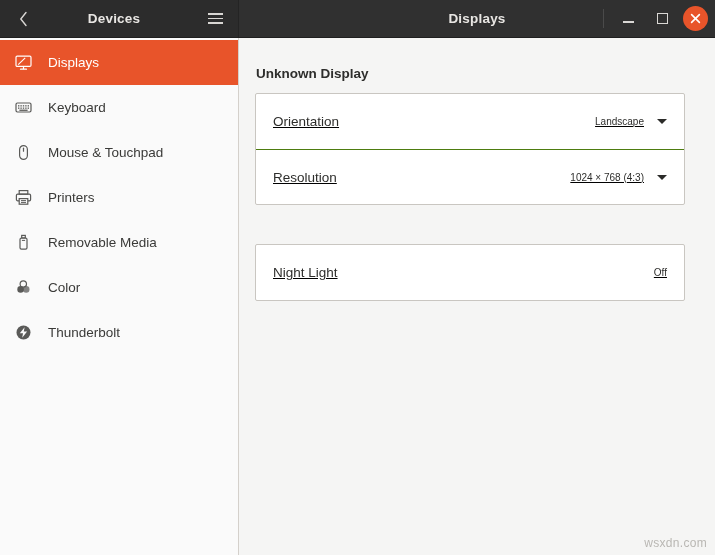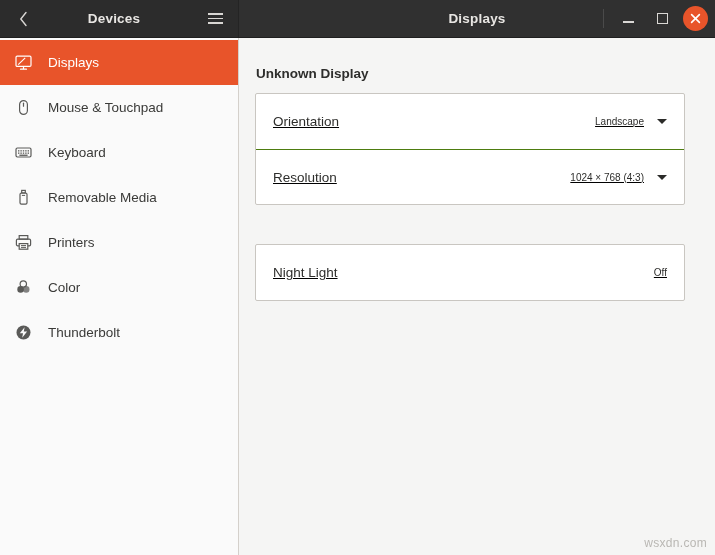--- a/index.html
+++ b/index.html
@@ -253,30 +253,20 @@
       <div class="side-item active">
         <span class="s-icon">
           <svg width="17" height="17" viewBox="0 0 17 17">
             <rect x="1" y="2.2" width="15" height="10.2" rx="1.2" fill="none" stroke="currentColor" stroke-width="1.2"></rect>
             <line x1="5.5" y1="15.2" x2="11.5" y2="15.2" stroke="currentColor" stroke-width="1.2" stroke-linecap="round"></line>
             <line x1="8.5" y1="12.4" x2="8.5" y2="15.2" stroke="currentColor" stroke-width="1.2"></line>
             <line x1="3.2" y1="10.6" x2="10.2" y2="3.8" stroke="currentColor" stroke-width="1.1"></line>
           </svg>
         </span>
         <span class="s-label">Displays</span>
-      </div>
-
-      <div class="side-item">
-        <span class="s-icon">
-          <svg width="17" height="17" viewBox="0 0 17 17">
-            <rect x="4.6" y="1.6" width="7.8" height="13.8" rx="3.9" fill="none" stroke="currentColor" stroke-width="1.2"></rect>
-            <line x1="8.5" y1="4.2" x2="8.5" y2="7.2" stroke="currentColor" stroke-width="1.2" stroke-linecap="round"></line>
-          </svg>
-        </span>
-        <span class="s-label">Mouse &amp; Touchpad</span>
       </div>
 
       <div class="side-item">
         <span class="s-icon">
           <svg width="17" height="17" viewBox="0 0 17 17">
             <rect x="1" y="4" width="15" height="9" rx="1.4" fill="none" stroke="currentColor" stroke-width="1.2"></rect>
             <g fill="currentColor">
               <rect x="3" y="6.2" width="1.4" height="1.3"></rect>
                 <rect x="5.4" y="6.2" width="1.4" height="1.3"></rect>
               <rect x="7.8" y="6.2" width="1.4" height="1.3"></rect>
@@ -290,44 +280,54 @@
               <rect x="4.4" y="10.6" width="8.2" height="1.3"></rect>
             </g>
           </svg>
         </span>
         <span class="s-label">Keyboard</span>
       </div>
 
       <div class="side-item">
         <span class="s-icon">
           <svg width="17" height="17" viewBox="0 0 17 17">
-            <rect x="5" y="4" width="7" height="11.2" rx="1.4" fill="none" stroke="currentColor" stroke-width="1.2"></rect>
-            <rect x="6.7" y="1.4" width="3.6" height="2.6" fill="none" stroke="currentColor" stroke-width="1.2"></rect>
-            <line x1="6.9" y1="6.4" x2="10.1" y2="6.4" stroke="currentColor" stroke-width="1"></line>
-          </svg>
-        </span>
-        <span class="s-label">Removable Media</span>
+            <rect x="4.6" y="1.6" width="7.8" height="13.8" rx="3.9" fill="none" stroke="currentColor" stroke-width="1.2"></rect>
+            <line x1="8.5" y1="4.2" x2="8.5" y2="7.2" stroke="currentColor" stroke-width="1.2" stroke-linecap="round"></line>
+          </svg>
+        </span>
+        <span class="s-label">Mouse &amp; Touchpad</span>
       </div>
 
       <div class="side-item">
         <span class="s-icon">
           <svg width="17" height="17" viewBox="0 0 17 17">
             <rect x="4.2" y="1.6" width="8.6" height="3.6" fill="none" stroke="currentColor" stroke-width="1.2"></rect>
             <rect x="1.4" y="5.2" width="14.2" height="6.6" rx="1.3" fill="none" stroke="currentColor" stroke-width="1.2"></rect>
             <rect x="4.2" y="9.6" width="8.6" height="5.6" fill="#fafafa" stroke="currentColor" stroke-width="1.2"></rect>
             <line x1="6" y1="11.6" x2="11" y2="11.6" stroke="currentColor" stroke-width="1"></line>
             <line x1="6" y1="13.4" x2="11" y2="13.4" stroke="currentColor" stroke-width="1"></line>
           </svg>
         </span>
         <span class="s-label">Printers</span>
       </div>
 
       <div class="side-item">
         <span class="s-icon">
           <svg width="17" height="17" viewBox="0 0 17 17">
+            <rect x="5" y="4" width="7" height="11.2" rx="1.4" fill="none" stroke="currentColor" stroke-width="1.2"></rect>
+            <rect x="6.7" y="1.4" width="3.6" height="2.6" fill="none" stroke="currentColor" stroke-width="1.2"></rect>
+            <line x1="6.9" y1="6.4" x2="10.1" y2="6.4" stroke="currentColor" stroke-width="1"></line>
+          </svg>
+        </span>
+        <span class="s-label">Removable Media</span>
+      </div>
+
+      <div class="side-item">
+        <span class="s-icon">
+          <svg width="17" height="17" viewBox="0 0 17 17">
             <circle cx="8.3" cy="5" r="3.2" fill="none" stroke="currentColor" stroke-width="1.2"></circle>
             <circle cx="5.6" cy="10.4" r="3.3" fill="currentColor"></circle>
             <circle cx="11.2" cy="10.4" r="3.3" fill="currentColor" opacity=".75"></circle>
           </svg>
         </span>
         <span class="s-label">Color</span>
       </div>
 
       <div class="side-item">
         <span class="s-icon">

